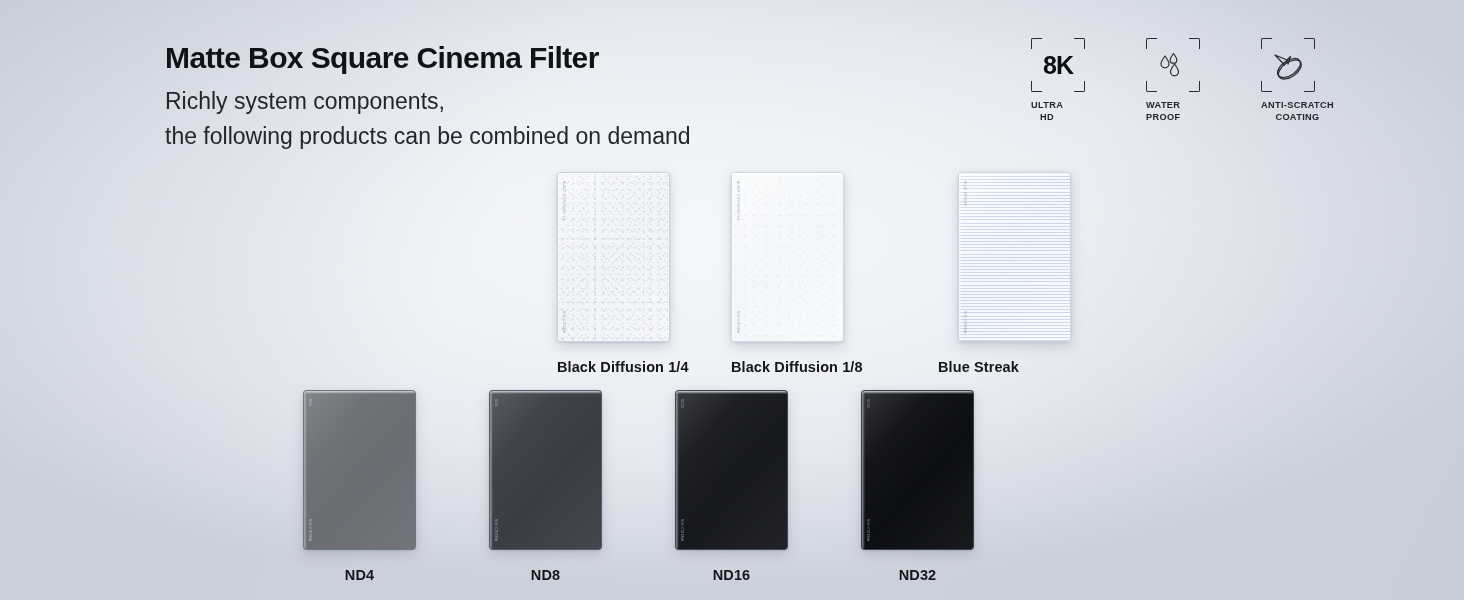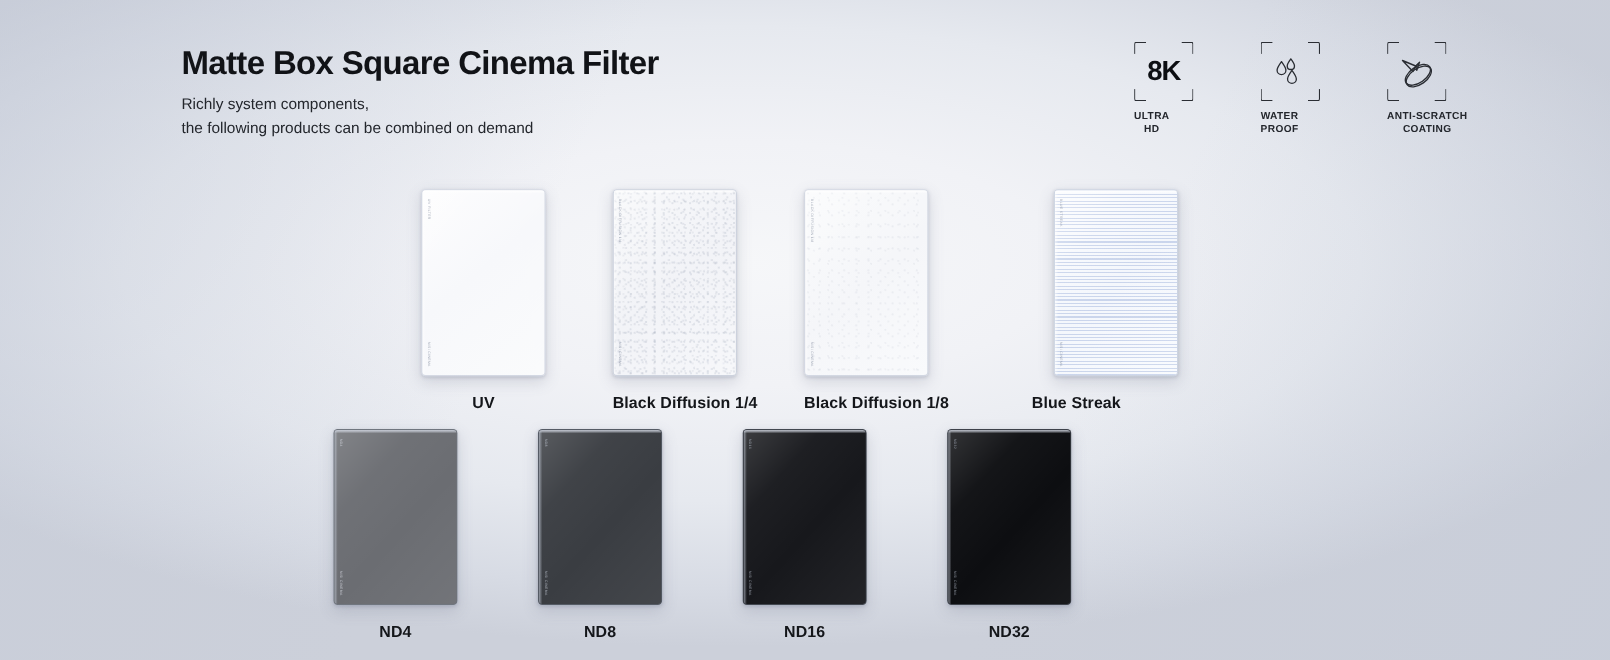--- a/index.html
+++ b/index.html
@@ -20,21 +20,21 @@
     pointer-events:none;
   }
 
   
   .header { position:absolute; left:165px; top:42px; z-index:4; }
   .title {
     font-size:30px; font-weight:bold; color:#111317;
     letter-spacing:-0.6px; line-height:1.08; white-space:nowrap;
   }
   .subtitle {
-    margin-top:10px; font-size:14px; color:#23262c;
+    margin-top:10px; font-size:23px; color:#23262c;
     line-height:1.52; white-space:nowrap; font-weight:400;
   }
 
   
   .features {
     position:absolute; right:118px; top:38px; z-index:4;
     display:flex; gap:30px; align-items:flex-start;
   }
   .feature { width:85px; display:flex; flex-direction:column; align-items:flex-start; }
   .feat-frame {
@@ -201,30 +201,20 @@
       <div class="feat-label">
         <span>ANTI-SCRATCH</span><br>
         <span>COATING</span>
       </div>
     </div>
 
   </div>
 
   <div class="row" id="row-clear">
 
-    <div class="fcell" id="c0" style="left: 383px;">
-      <div class="glass g-clear" id="g0" style="width: 113px; height: 170px;">
-        <div class="edge-hi"></div>
-        <div class="edge-lft"></div>
-        <div class="sheen"></div>
-        <div class="vtext top" id="t0" style="color: rgba(120, 130, 150, 0.7);">UV FILTER</div>
-        <div class="vtext bot" id="b0" style="color: rgba(120, 130, 150, 0.7);">NiSi CINEMA</div>
-      </div>
-      <div class="flabel" id="l0" style="left: 0px; width: 113px; top: 187px;">UV</div>
-    </div>
 
     <div class="fcell" id="c1" style="left: 557px; text-decoration: underline;">
       <div class="glass g-diff4" id="g1" style="width: 113px; height: 170px;">
         <div class="tex-diff4"></div>
         <div class="edge-hi"></div>
         <div class="edge-lft"></div>
         <div class="sheen"></div>
         <div class="vtext top" id="t1" style="color: rgba(120, 130, 150, 0.7);">BLACK DIFFUSION 1/4</div>
         <div class="vtext bot" id="b1" style="color: rgba(120, 130, 150, 0.7);">NiSi CINEMA</div>
       </div>

